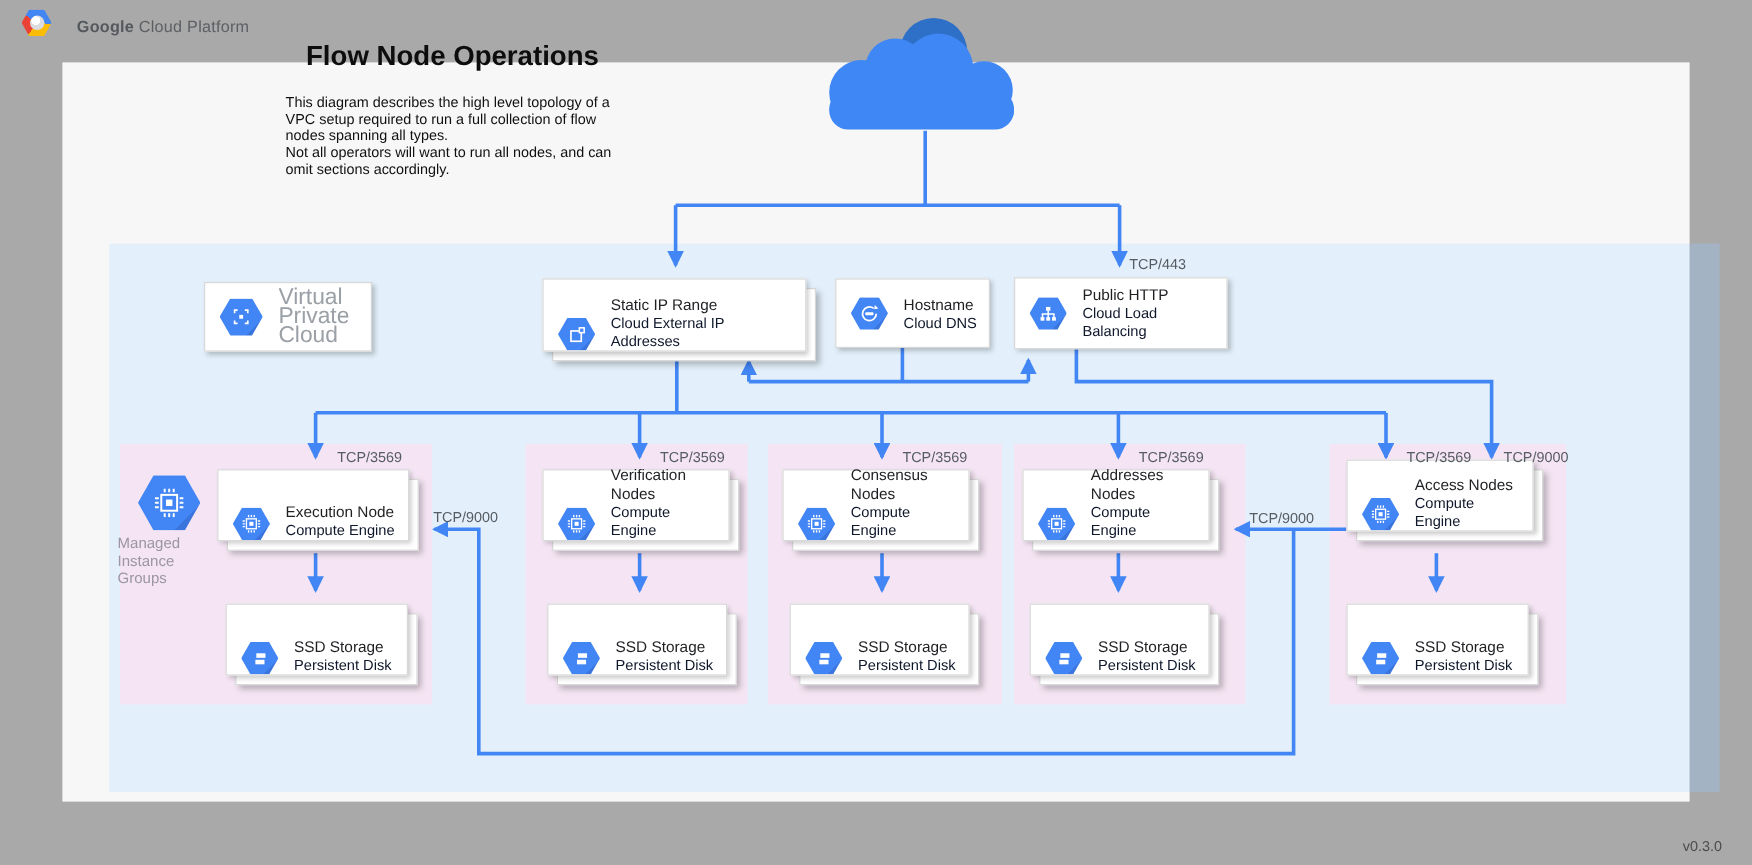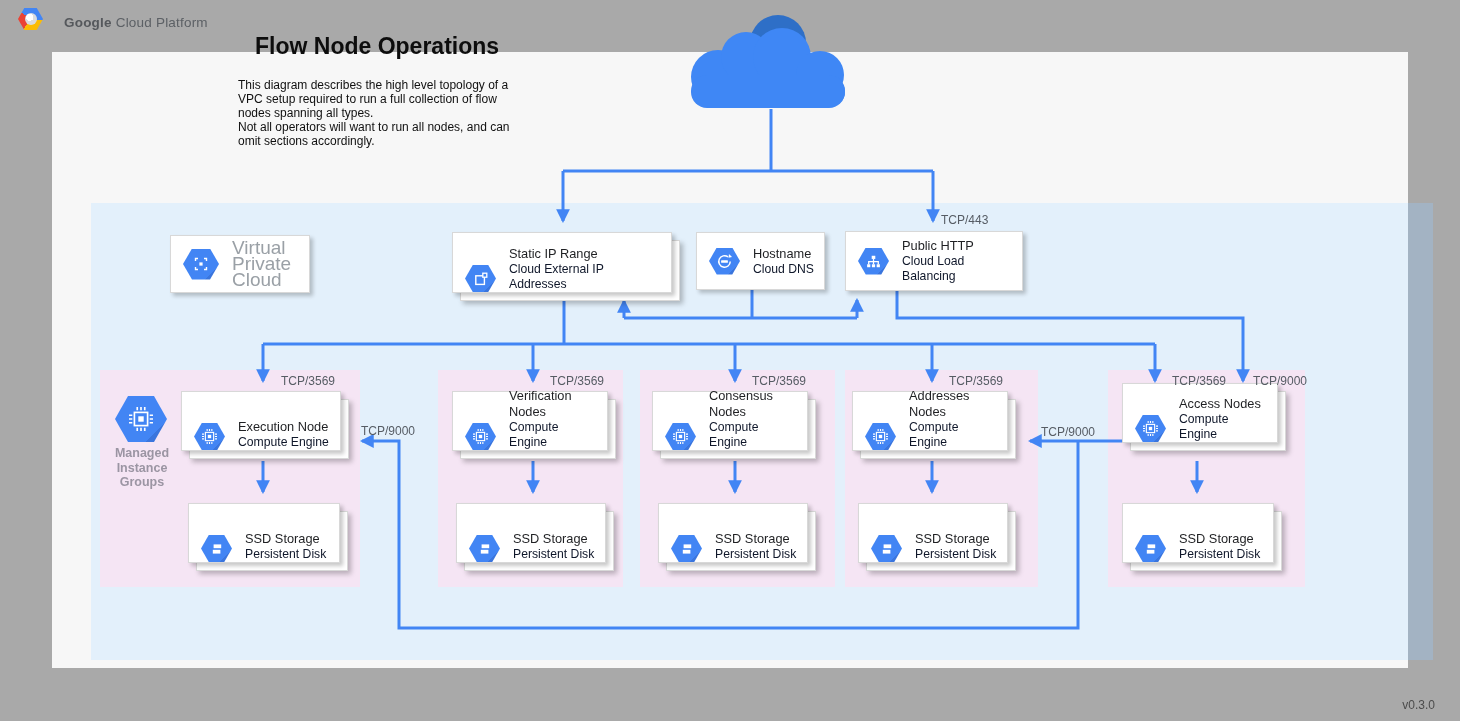--- a/index.html
+++ b/index.html
@@ -42,22 +42,22 @@
   .ct{font-size:12.8px;color:#1f2023;line-height:16px;}
   .cs{font-size:12.2px;color:#0f172a;line-height:15px;}
   .gray-line{font-size:19px;color:#9aa0a6;line-height:16px;}
 
   
   .hex{flex:0 0 auto;width:31px;height:27px;display:flex;align-items:center;justify-content:center;
     clip-path:polygon(25% 0,75% 0,100% 50%,75% 100%,25% 100%,0 50%);
     background:linear-gradient(315deg,#3a75dd 22%,#4285f4 22%);}
   .hex.big{width:52px;height:46px;}
   .mig-icon{position:absolute;left:115px;top:396px;}
-  .mig-label{position:absolute;left:98px;top:446px;width:88px;text-align:center;
-    font-size:12.5px;font-weight:bold;color:#9b95a3;line-height:14.5px;}
+  .mig-label{position:absolute;left:98px;top:446px;width:88px;text-align:left;
+    font-size:12.5px;font-weight:normal;color:#9b95a3;line-height:14.5px;}
 
   
   .tcp{position:absolute;font-size:12px;color:#565c64;}
   .version{position:absolute;left:1380px;top:698px;width:55px;text-align:right;font-size:12px;color:#4c4c4c;}
 
   .cloud-svg{position:absolute;left:678px;top:13px;}
   .wires{position:absolute;left:0;top:0;pointer-events:none;}
 </style>
 </head>
 <body>

